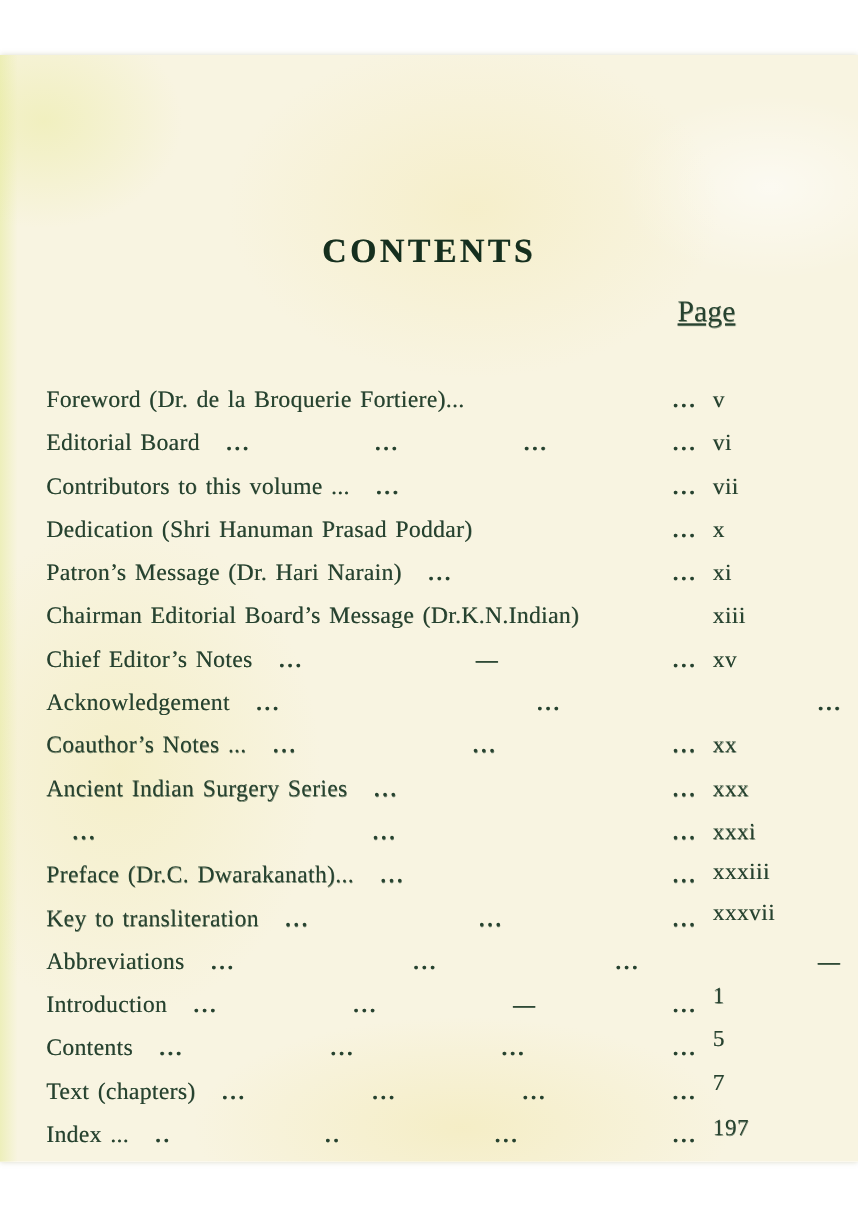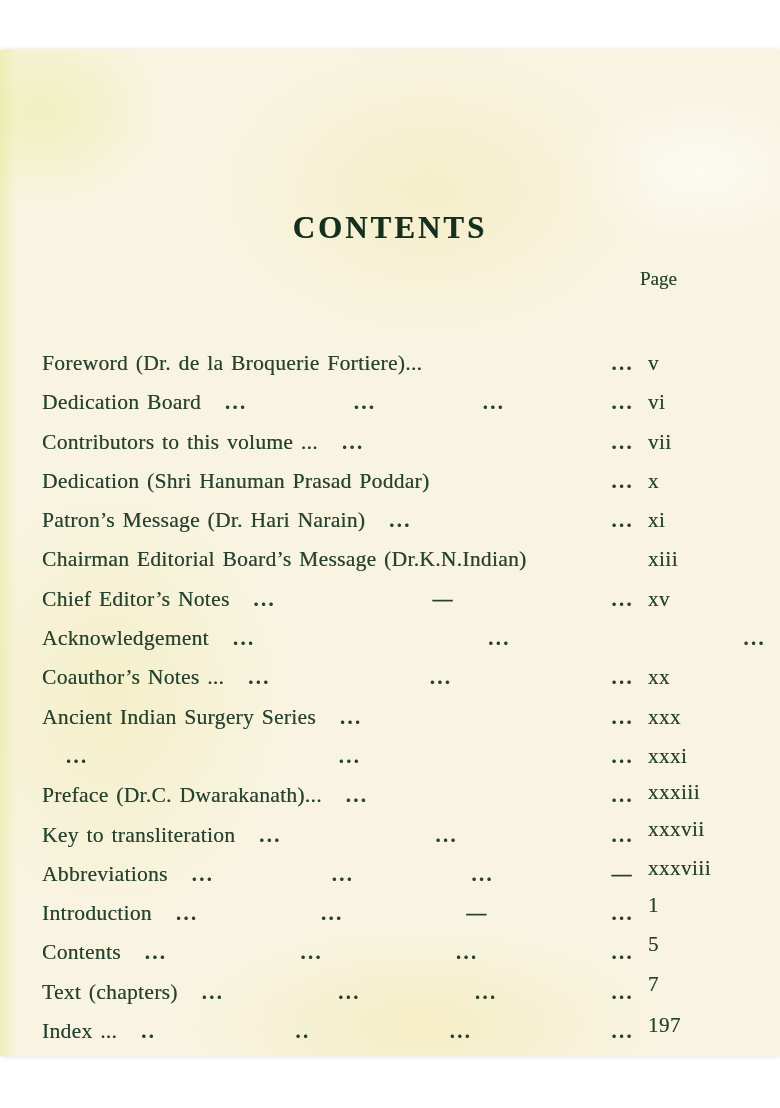--- a/index.html
+++ b/index.html
@@ -40,24 +40,25 @@
     text-align: center;
     font-size: 31px;
     font-weight: bold;
     letter-spacing: 3px;
     color: var(--title-ink);
     text-shadow: 0.4px 0.4px 0.4px rgba(15,40,25,0.55);
   }
 
   .page-col-header {
     position: absolute;
-    top: 218px; left: 640px;
-    font-size: 19px;
+    top: 218px; left: 616px;
+    font-size: 27px;
     color: var(--ink);
     text-shadow: 0.3px 0.3px 0.3px rgba(25,55,35,0.5);
+    text-decoration: underline;
   }
 
   .rows {
     position: absolute;
     top: 250px; left: 0; right: 0; margin-top: 44px;
   }
   .row {
     display: flex;
     align-items: baseline;
     height: 39.3px;
@@ -114,21 +115,21 @@
 
     <div class="rows">
         <div class="row">
           <span class="label">Foreword (Dr. de la Broquerie Fortiere)...</span>
           <span class="leaders">
             <span class="g">...</span>
           </span>
           <span class="page">v</span>
         </div>
         <div class="row">
-          <span class="label">Dedication Board</span>
+          <span class="label">Editorial Board</span>
           <span class="leaders">
             <span class="g">...</span>
             <span class="g">...</span>
             <span class="g">...</span>
             <span class="g">...</span>
           </span>
           <span class="page">vi</span>
         </div>
         <div class="row">
           <span class="label">Contributors to this volume ...</span>
@@ -218,21 +219,20 @@
           <span class="page">xxxvii</span>
         </div>
         <div class="row">
           <span class="label">Abbreviations</span>
           <span class="leaders">
             <span class="g">...</span>
             <span class="g">...</span>
             <span class="g">...</span>
             <span class="g">—</span>
           </span>
-          <span class="page">xxxviii</span>
         </div>
         <div class="row">
           <span class="label">Introduction</span>
           <span class="leaders">
             <span class="g">...</span>
             <span class="g">...</span>
             <span class="g">—</span>
             <span class="g">...</span>
           </span>
           <span class="page">1</span>

